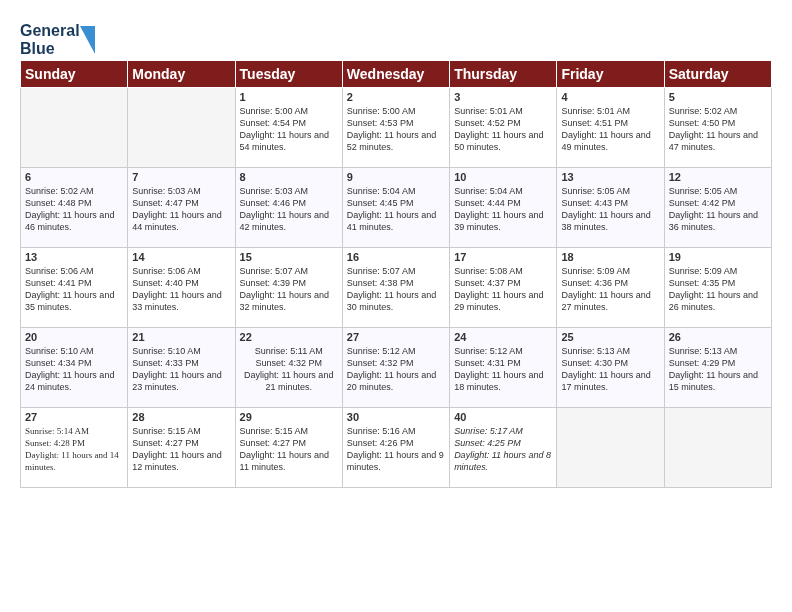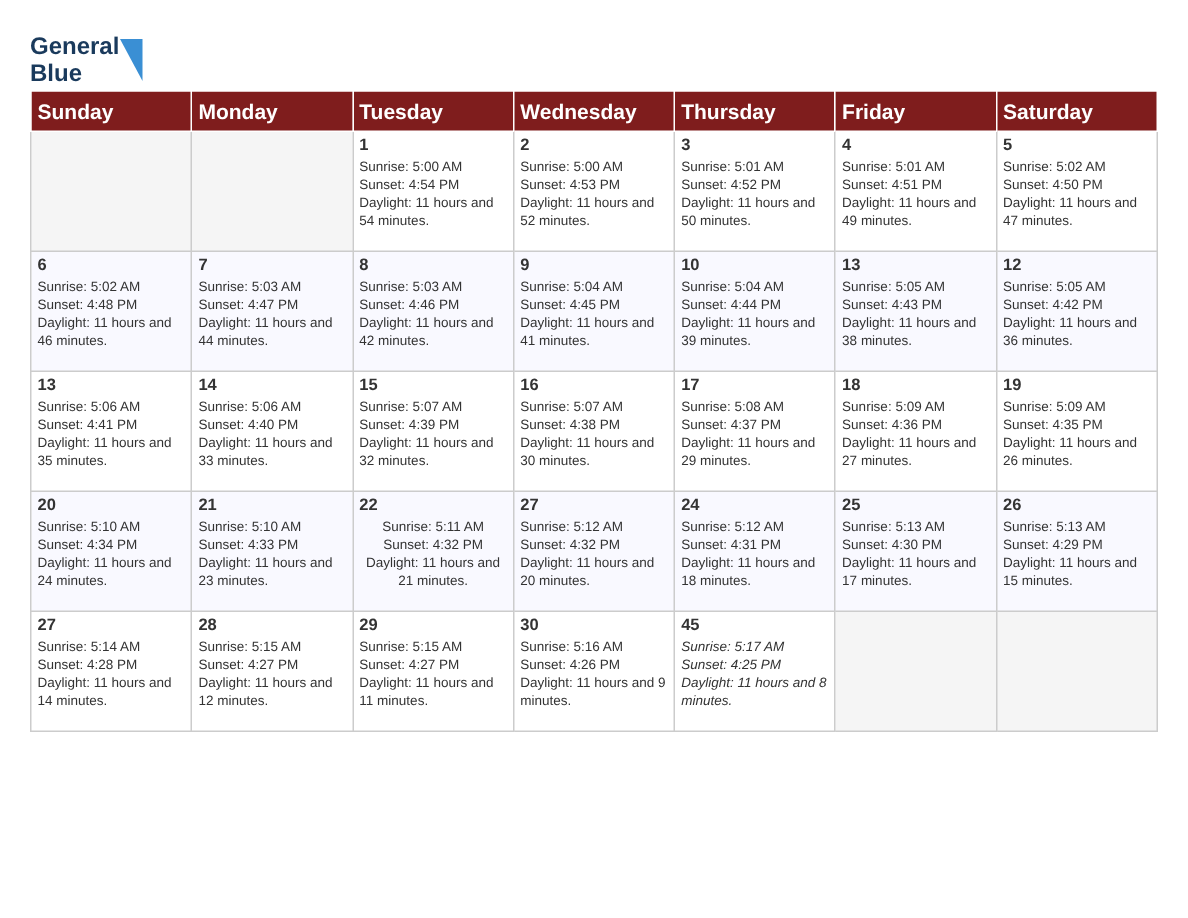--- a/index.html
+++ b/index.html
@@ -273,21 +273,21 @@
           <td>
             <span class="day-num">26</span>
             <div class="cell-content" style="white-space: pre-line;">Sunrise: 5:13 AM
 Sunset: 4:29 PM
 Daylight: 11 hours and 15 minutes.</div>
           </td>
         </tr>
         <tr>
           <td>
             <span class="day-num">27</span>
-            <div class="cell-content" style="white-space: pre-line;">Sunrise: 5:14 AM
+            <div class="cell-content" style="white-space: pre-line; font-family: Liberation Serif, serif;">Sunrise: 5:14 AM
 Sunset: 4:28 PM
 Daylight: 11 hours and 14 minutes.</div>
           </td>
           <td>
             <span class="day-num">28</span>
             <div class="cell-content" style="white-space: pre-line;">Sunrise: 5:15 AM
 Sunset: 4:27 PM
 Daylight: 11 hours and 12 minutes.</div>
           </td>
           <td>
@@ -296,21 +296,21 @@
 Sunset: 4:27 PM
 Daylight: 11 hours and 11 minutes.</div>
           </td>
           <td>
             <span class="day-num">30</span>
             <div class="cell-content" style="white-space: pre-line;">Sunrise: 5:16 AM
 Sunset: 4:26 PM
 Daylight: 11 hours and 9 minutes.</div>
           </td>
           <td>
-            <span class="day-num">45</span>
+            <span class="day-num">40</span>
             <div class="cell-content" style="white-space: pre-line; font-style: italic;">Sunrise: 5:17 AM
 Sunset: 4:25 PM
 Daylight: 11 hours and 8 minutes.</div>
           </td>
           <td class="empty"></td>
           <td class="empty"></td>
         </tr>
       </tbody>
   </table>
 </div>

